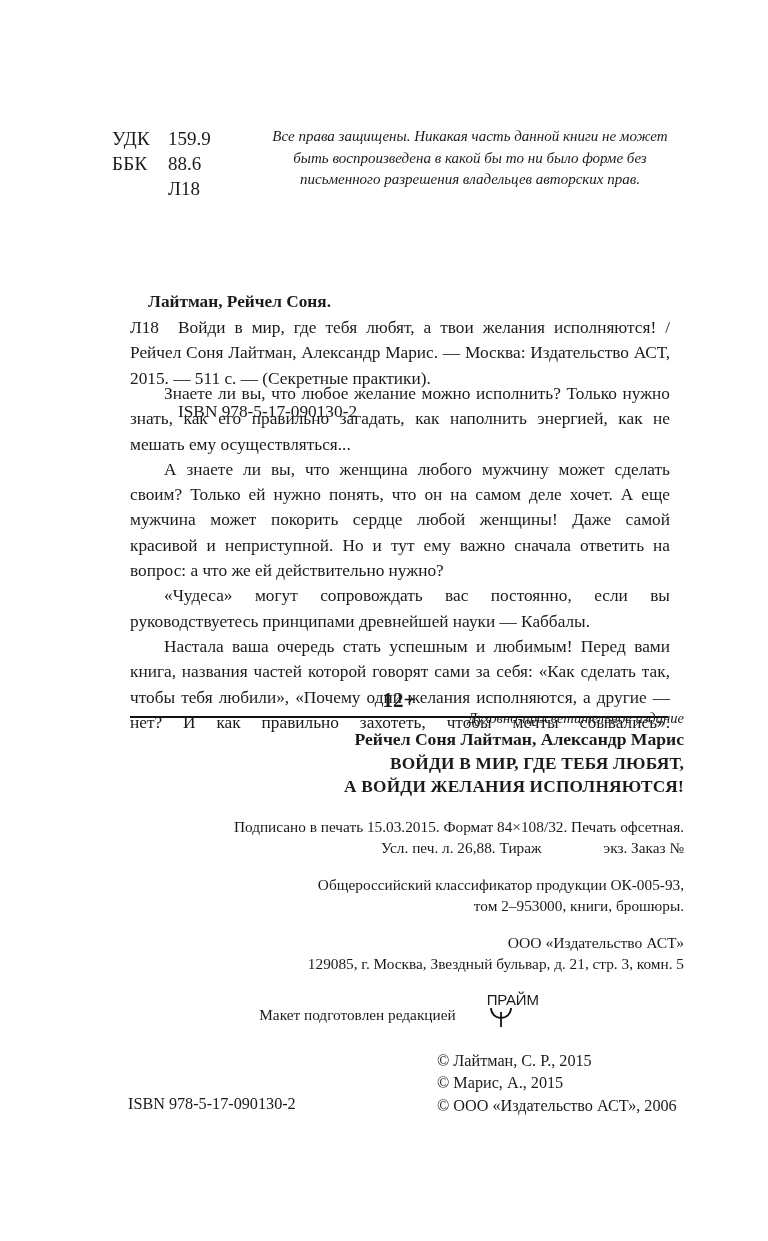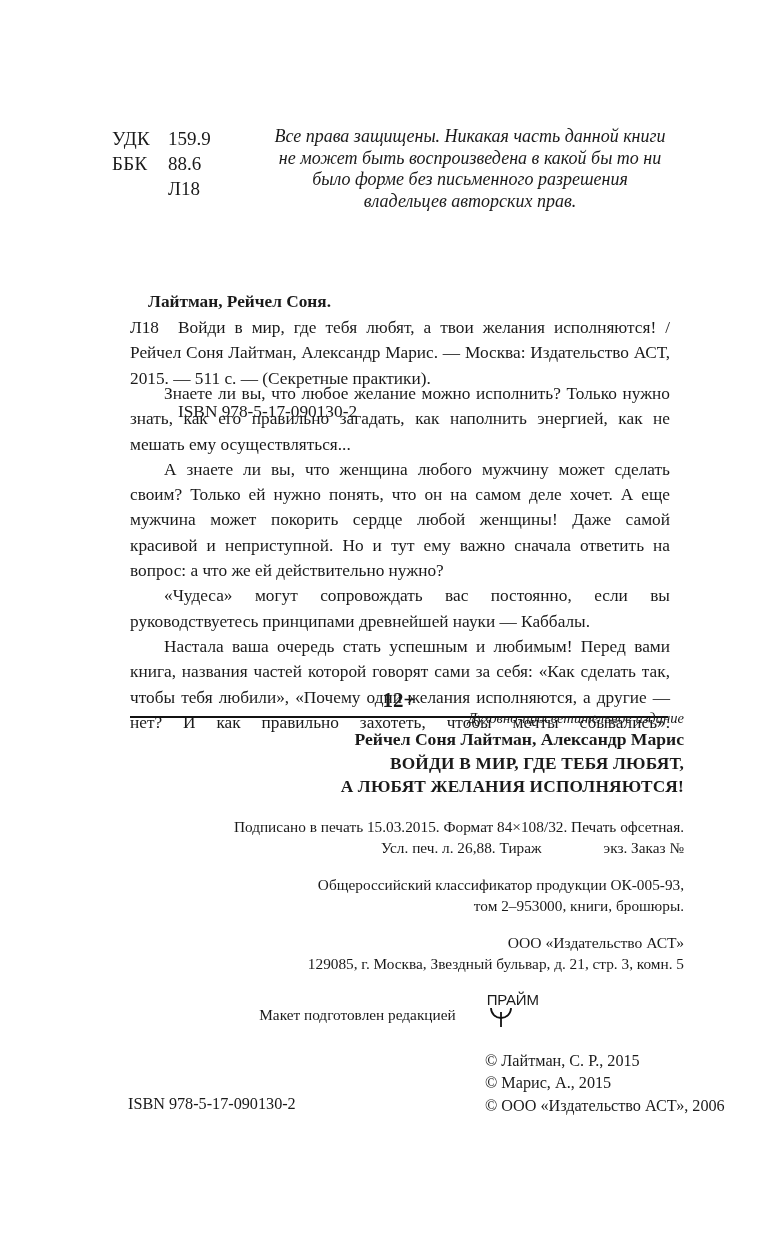--- a/index.html
+++ b/index.html
@@ -41,21 +41,21 @@
   }
 
   
   .rights {
     position: absolute;
     left: 270px;
     top: 126px;
     width: 400px;
     text-align: center;
     font-style: italic;
-    font-size: 18px;
+    font-size: 15px;
     line-height: 21.5px;
   }
 
   
   .biblio {
     position: absolute;
     left: 130px;
     top: 248px;
     width: 540px;
     font-size: 17.3px;
@@ -213,21 +213,20 @@
     top: 1093px;
     font-size: 16.2px;
     line-height: 22px;
   }
   .copyrights {
     position: absolute;
     left: 437px;
     top: 1050px;
     font-size: 16.2px;
     line-height: 22.4px;
-    margin-left: 48px;
   }
   .copyrights div {
     white-space: nowrap;
   }
 </style>
 </head>
 <body>
 
 <div class="page">
 
@@ -267,21 +266,21 @@
   <div class="age-mark">12+</div>
   <div class="rule"></div>
 
   <div class="imprint">
     <div class="imprint-kind">Духовно-просветительное издание</div>
 
     <div class="imprint-authors">Рейчел Соня Лайтман, Александр Марис</div>
 
     <div class="imprint-title">
       <div>ВОЙДИ В МИР, ГДЕ ТЕБЯ ЛЮБЯТ,</div>
-      <div>А ЛЮБЯТ ЖЕЛАНИЯ ИСПОЛНЯЮТСЯ!</div>
+      <div>А ВОЙДИ ЖЕЛАНИЯ ИСПОЛНЯЮТСЯ!</div>
     </div>
 
     <div class="print-info">
       <div>Подписано в печать 15.03.2015. Формат 84×108/32. Печать офсетная.</div>
       <div class="print-run">
         <span>Усл. печ. л. 26,88. Тираж</span><span class="gap"></span><span>экз. Заказ №</span>
       </div>
     </div>
 
     <div class="classifier">

